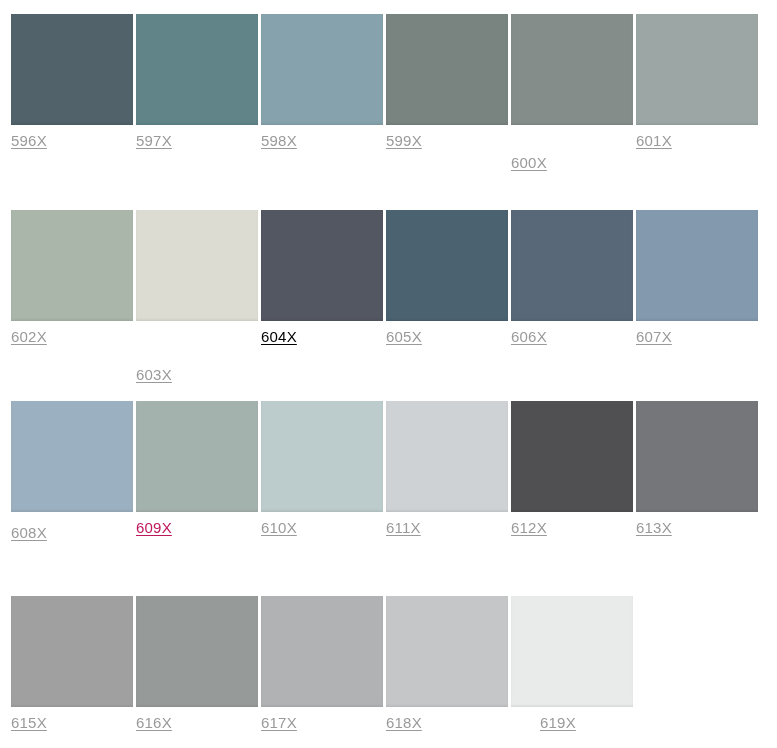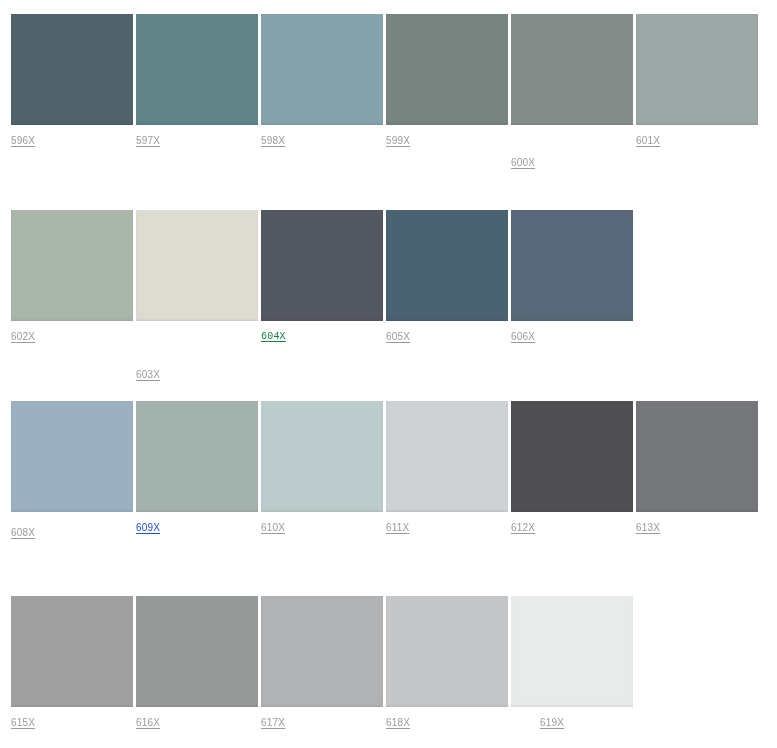--- a/index.html
+++ b/index.html
@@ -32,21 +32,21 @@
   }
   .swatch-chip {
     width: 122px;
     height: 111px;
     display: block;
     box-shadow: inset 0 -2px 3px -1px rgba(0,0,0,0.10);
   }
   .swatch-label {
     display: inline-block;
     margin-top: 8px;
-    font-size: 10px;
+    font-size: 15px;
     line-height: 16px;
     color: #9a9a9a;
     text-decoration: underline;
     text-underline-offset: 2px;
     letter-spacing: 0.2px;
     font-family: "Liberation Sans", sans-serif;
     cursor: pointer;
   }
 </style>
 </head>
@@ -58,27 +58,28 @@
       <a class="swatch-cell" href="#"><span class="swatch-chip" title="#51626a" style="background: rgb(81, 98, 106); width: 122px; height: 111px;"></span><span class="swatch-label" style="color: rgb(154, 154, 154);">596X</span></a>
       <a class="swatch-cell" href="#"><span class="swatch-chip" title="#618489" style="background: rgb(97, 132, 137); width: 122px; height: 111px;"></span><span class="swatch-label" style="color: rgb(154, 154, 154);">597X</span></a>
       <a class="swatch-cell" href="#"><span class="swatch-chip" title="#86a3ad" style="background: rgb(134, 163, 173); width: 122px; height: 111px;"></span><span class="swatch-label" style="color: rgb(154, 154, 154);">598X</span></a>
       <a class="swatch-cell" href="#"><span class="swatch-chip" title="#79837f" style="background: rgb(121, 131, 127); width: 122px; height: 111px;"></span><span class="swatch-label" style="color: rgb(154, 154, 154);">599X</span></a>
       <a class="swatch-cell" href="#"><span class="swatch-chip" title="#858d8b" style="background: rgb(133, 141, 139); width: 122px; height: 111px;"></span><span class="swatch-label" style="color: rgb(154, 154, 154); margin-top: 30px;">600X</span></a>
       <a class="swatch-cell" href="#"><span class="swatch-chip" title="#9ca7a5" style="background: rgb(156, 167, 165); width: 122px; height: 111px;"></span><span class="swatch-label" style="color: rgb(154, 154, 154);">601X</span></a>
     </div>
     <div class="swatch-row" style="top: 210px;">
       <a class="swatch-cell" href="#"><span class="swatch-chip" title="#aab6aa" style="background: rgb(170, 182, 170); width: 122px; height: 111px;"></span><span class="swatch-label" style="color: rgb(154, 154, 154);">602X</span></a>
       <a class="swatch-cell" href="#"><span class="swatch-chip" title="#dddcd3" style="background: rgb(221, 220, 211); width: 122px; height: 111px;"></span><span class="swatch-label" style="color: rgb(154, 154, 154); margin-top: 46px;">603X</span></a>
-      <a class="swatch-cell" href="#"><span class="swatch-chip" title="#535761" style="background: rgb(83, 87, 97); width: 122px; height: 111px;"></span><span class="swatch-label" style="color: #15803d; font-family: Liberation Mono, monospace;">604X</span></a>
+      <a class="swatch-cell" href="#"><span class="swatch-chip" title="#535761" style="background: rgb(83, 87, 97); width: 122px; height: 111px;"></span><span class="swatch-label" style="color: #000000;">604X</span></a>
       <a class="swatch-cell" href="#"><span class="swatch-chip" title="#4b6270" style="background: rgb(75, 98, 112); width: 122px; height: 111px;"></span><span class="swatch-label" style="color: rgb(154, 154, 154);">605X</span></a>
       <a class="swatch-cell" href="#"><span class="swatch-chip" title="#586878" style="background: rgb(88, 104, 120); width: 122px; height: 111px;"></span><span class="swatch-label" style="color: rgb(154, 154, 154); text-align: center;">606X</span></a>
+      <a class="swatch-cell" href="#"><span class="swatch-chip" title="#8399ae" style="background: rgb(131, 153, 174); width: 122px; height: 111px;"></span><span class="swatch-label" style="color: rgb(154, 154, 154);">607X</span></a>
     </div>
     <div class="swatch-row" style="top: 401px;">
       <a class="swatch-cell" href="#"><span class="swatch-chip" title="#9bb0c0" style="background: rgb(155, 176, 192); width: 122px; height: 111px;"></span><span class="swatch-label" style="color: rgb(154, 154, 154); margin-top: 13px;">608X</span></a>
-      <a class="swatch-cell" href="#"><span class="swatch-chip" title="#a4b2ae" style="background: rgb(164, 178, 174); width: 122px; height: 111px;"></span><span class="swatch-label" style="color: #1d4ed8;">609X</span></a>
+      <a class="swatch-cell" href="#"><span class="swatch-chip" title="#a4b2ae" style="background: rgb(164, 178, 174); width: 122px; height: 111px;"></span><span class="swatch-label" style="color: #be185d;">609X</span></a>
       <a class="swatch-cell" href="#"><span class="swatch-chip" title="#bccbcb" style="background: rgb(188, 203, 203); width: 122px; height: 111px;"></span><span class="swatch-label" style="color: rgb(154, 154, 154);">610X</span></a>
       <a class="swatch-cell" href="#"><span class="swatch-chip" title="#ced2d5" style="background: rgb(206, 210, 213); width: 122px; height: 111px;"></span><span class="swatch-label" style="color: rgb(154, 154, 154);">611X</span></a>
       <a class="swatch-cell" href="#"><span class="swatch-chip" title="#505053" style="background: rgb(80, 80, 83); width: 122px; height: 111px;"></span><span class="swatch-label" style="color: rgb(154, 154, 154);">612X</span></a>
       <a class="swatch-cell" href="#"><span class="swatch-chip" title="#75767a" style="background: rgb(117, 118, 122); width: 122px; height: 111px;"></span><span class="swatch-label" style="color: rgb(154, 154, 154);">613X</span></a>
     </div>
     <div class="swatch-row" style="top: 596px;">
       <a class="swatch-cell" href="#"><span class="swatch-chip" title="#a0a0a1" style="background: rgb(160, 160, 161); width: 122px; height: 111px;"></span><span class="swatch-label" style="color: rgb(154, 154, 154);">615X</span></a>
       <a class="swatch-cell" href="#"><span class="swatch-chip" title="#969a98" style="background: rgb(150, 154, 152); width: 122px; height: 111px;"></span><span class="swatch-label" style="color: rgb(154, 154, 154);">616X</span></a>
       <a class="swatch-cell" href="#"><span class="swatch-chip" title="#b1b2b3" style="background: rgb(177, 178, 179); width: 122px; height: 111px;"></span><span class="swatch-label" style="color: rgb(154, 154, 154); text-align: right;">617X</span></a>
       <a class="swatch-cell" href="#"><span class="swatch-chip" title="#c5c6c7" style="background: rgb(197, 198, 199); width: 122px; height: 111px;"></span><span class="swatch-label" style="color: rgb(154, 154, 154);">618X</span></a>

